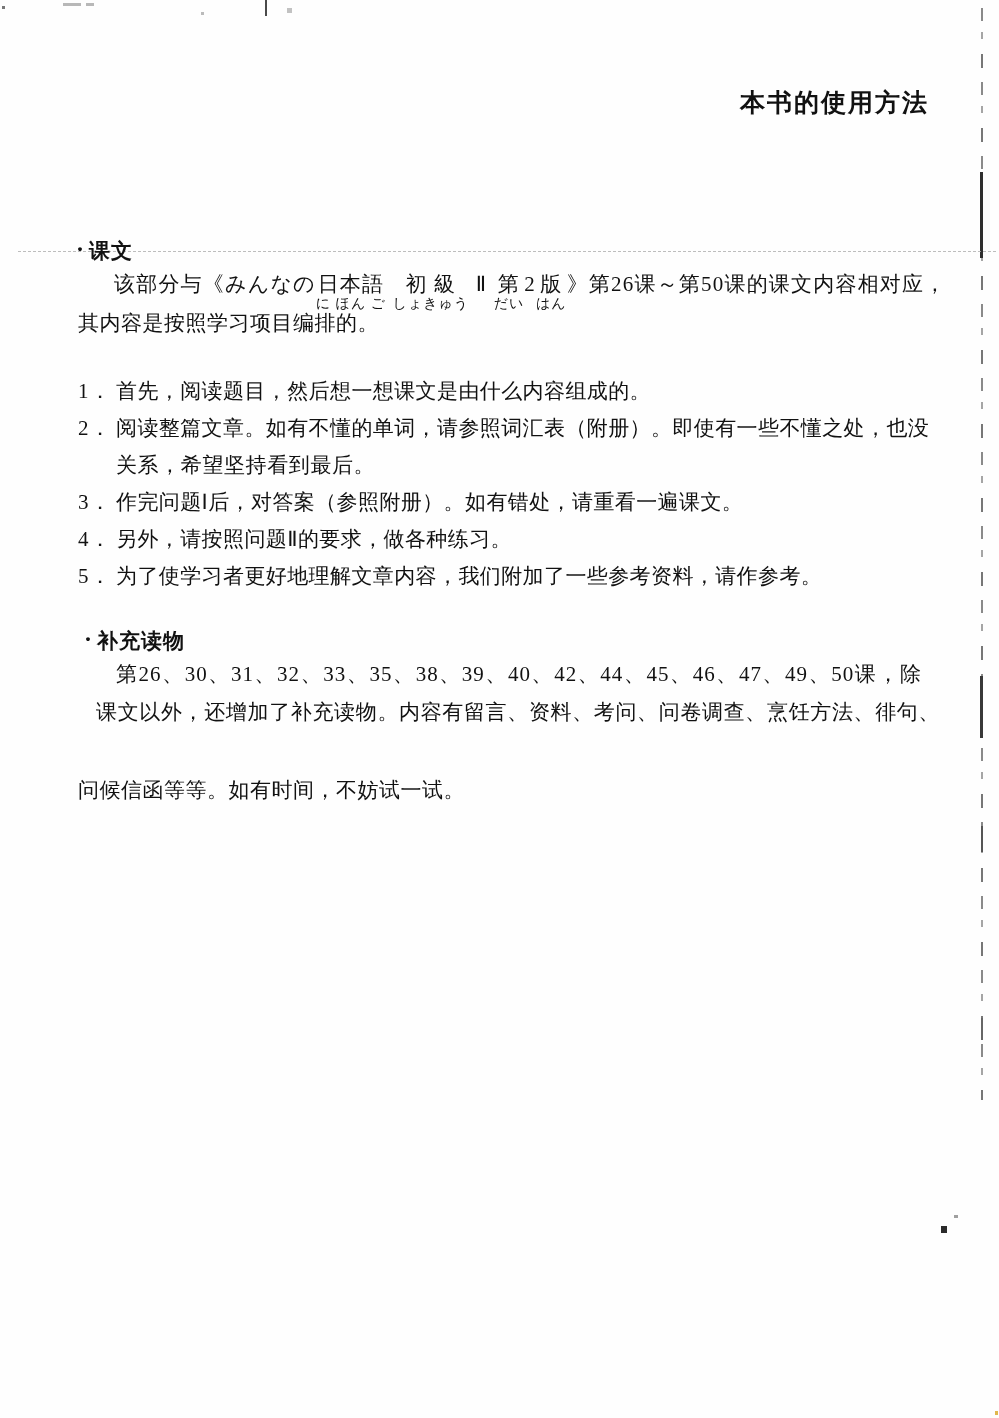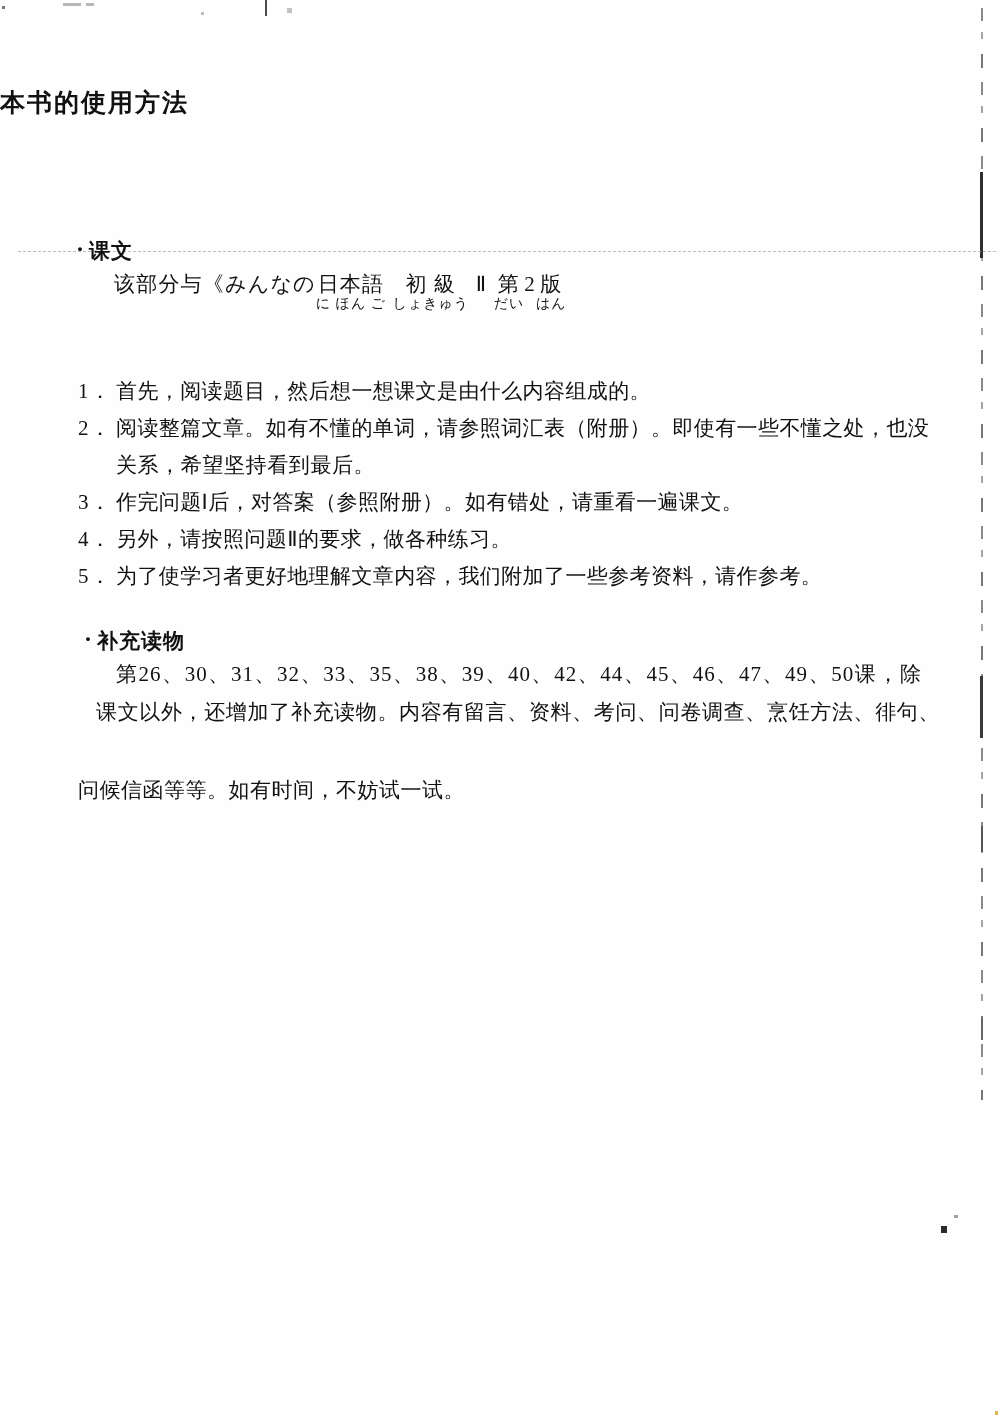--- a/index.html
+++ b/index.html
@@ -7,21 +7,21 @@
     position:relative;
     width:999px;height:1418px;
     background:#fefefe;
     overflow:hidden;
     font-family:"Liberation Serif", serif;
     color:#111;
   }
   .abs{position:absolute;}
   .title{
     left:0;right:0;top:86px;
-    text-align:left;
+    text-align:right;
     padding-right:70px;
     font-size:25px;font-weight:bold;
     letter-spacing:2px;
     white-space:nowrap;
   }
   .bodyline{
     font-size:21px;line-height:26px;
     letter-spacing:0.5px;
     white-space:nowrap;
   }
@@ -103,21 +103,25 @@
         <span class="rt"></span>
       </span><span class="rseg">
         <span class="rmain">第</span>
         <span class="rt">だい</span>
       </span><span class="rseg">
         <span class="rmain">2</span>
         <span class="rt"></span>
       </span><span class="rseg">
         <span class="rmain">版</span>
         <span class="rt">はん</span>
+      </span><span class="rseg">
+        <span class="rmain">》第26课～第50课的课文内容相对应，</span>
+        <span class="rt"></span>
       </span></div>
+  <div class="abs bodyline para2">其内容是按照学习项目编排的。</div>
 
   <div>
     <span class="abs step-num" style="top:377px">1．</span>
     <span class="abs step-text" style="top:377px">首先，阅读题目，然后想一想课文是由什么内容组成的。</span>
 
     <span class="abs step-num" style="top:414px">2．</span>
     <span class="abs step-text" style="top:414px">阅读整篇文章。如有不懂的单词，请参照词汇表（附册）。即使有一些不懂之处，也没</span>
     <span class="abs step-cont" style="top:451px">关系，希望坚持看到最后。</span>
 
     <span class="abs step-num" style="top:488px">3．</span>

